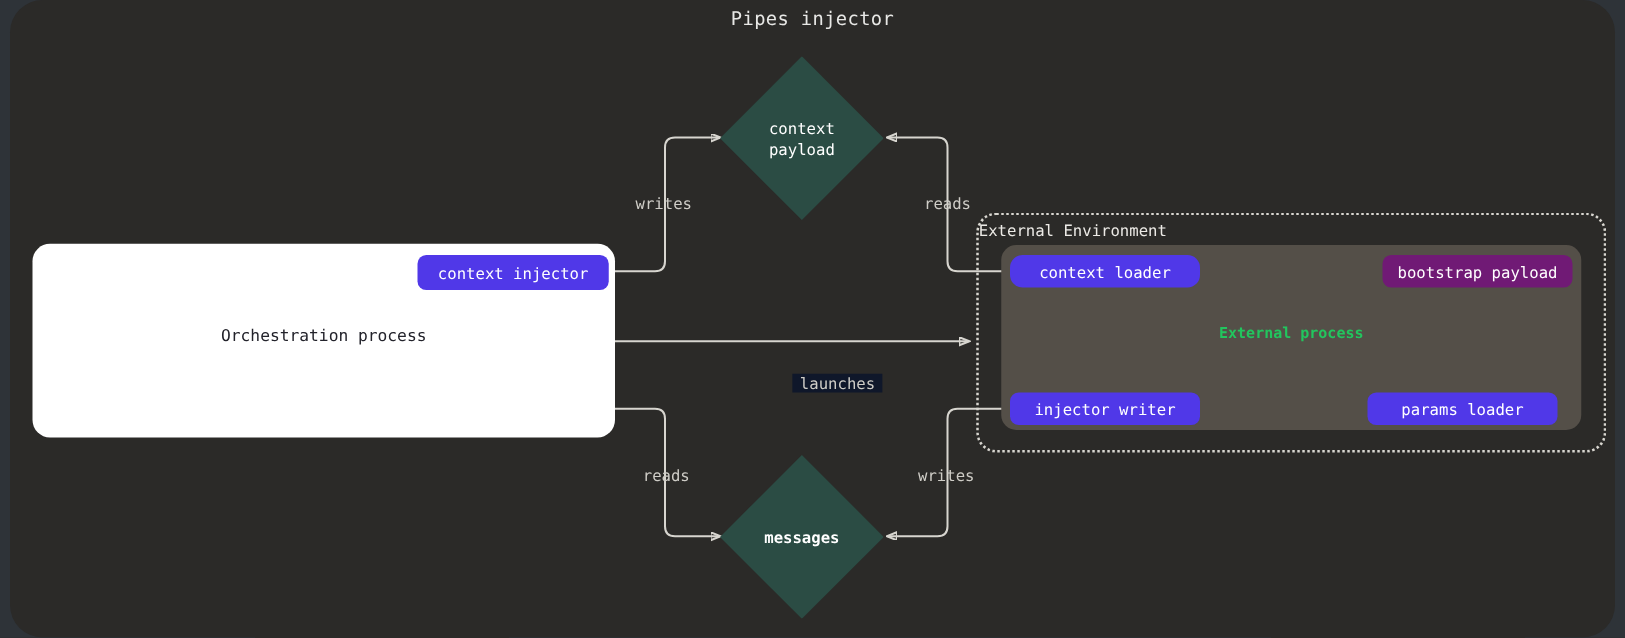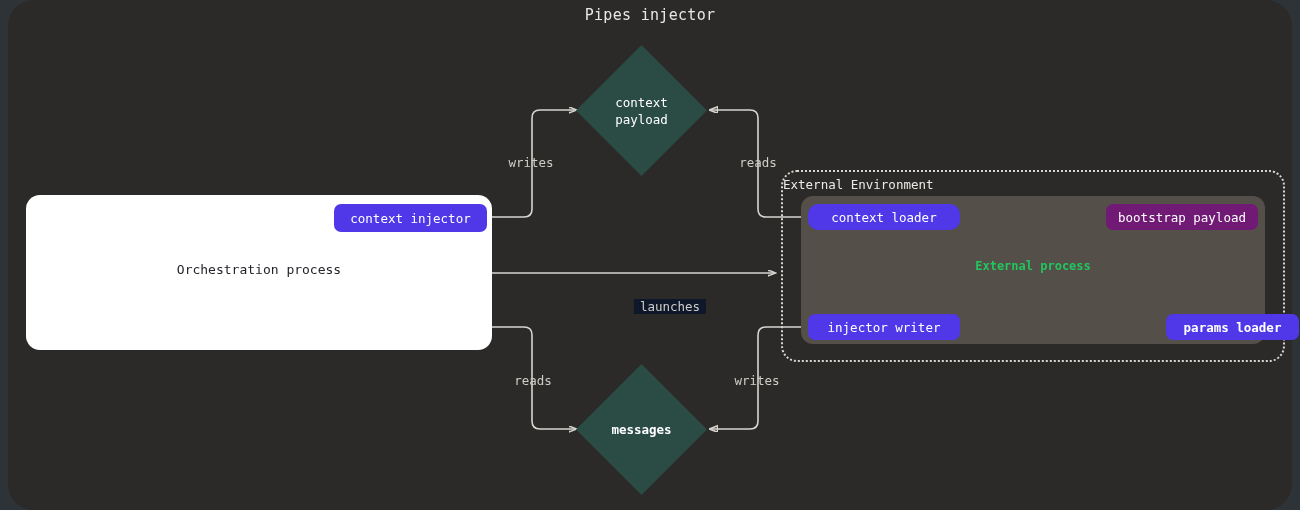--- a/index.html
+++ b/index.html
@@ -198,21 +198,21 @@
 
   <div class="ext-env">
     <div class="ext-env-label">External Environment</div>
   </div>
   <div class="ext-proc">
     <div class="ext-proc-label">External process</div>
   </div>
   <div class="chip purple" style="left:808px; top:204px; width:152px; height:26px;border-radius:10px;">context loader</div>
   <div class="chip teal" style="left:1106px; top:204px; width:152px; height:26px;">bootstrap payload</div>
   <div class="chip purple" style="left:808px; top:314px; width:152px; height:26px;">injector writer</div>
-  <div class="chip purple" style="left:1166px; top:314px; width:133px; height:26px;font-weight:bold;">params loader</div>
+  <div class="chip purple" style="left:1094px; top:314px; width:152px; height:26px;">params loader</div>
 
   <div class="diamond-wrap" style="left:576px; top:45px; width:131px; height:131px;">
     <div class="diamond-shape" style="clip-path: polygon(50% 0%, 100% 50%, 50% 100%, 0% 50%);"></div>
     <div class="diamond-text">
       <span>context</span>
       <span>payload</span>
     </div>
   </div>
 
   <div class="diamond-wrap" style="left:576px; top:364px; width:131px; height:131px;font-weight:bold;">

